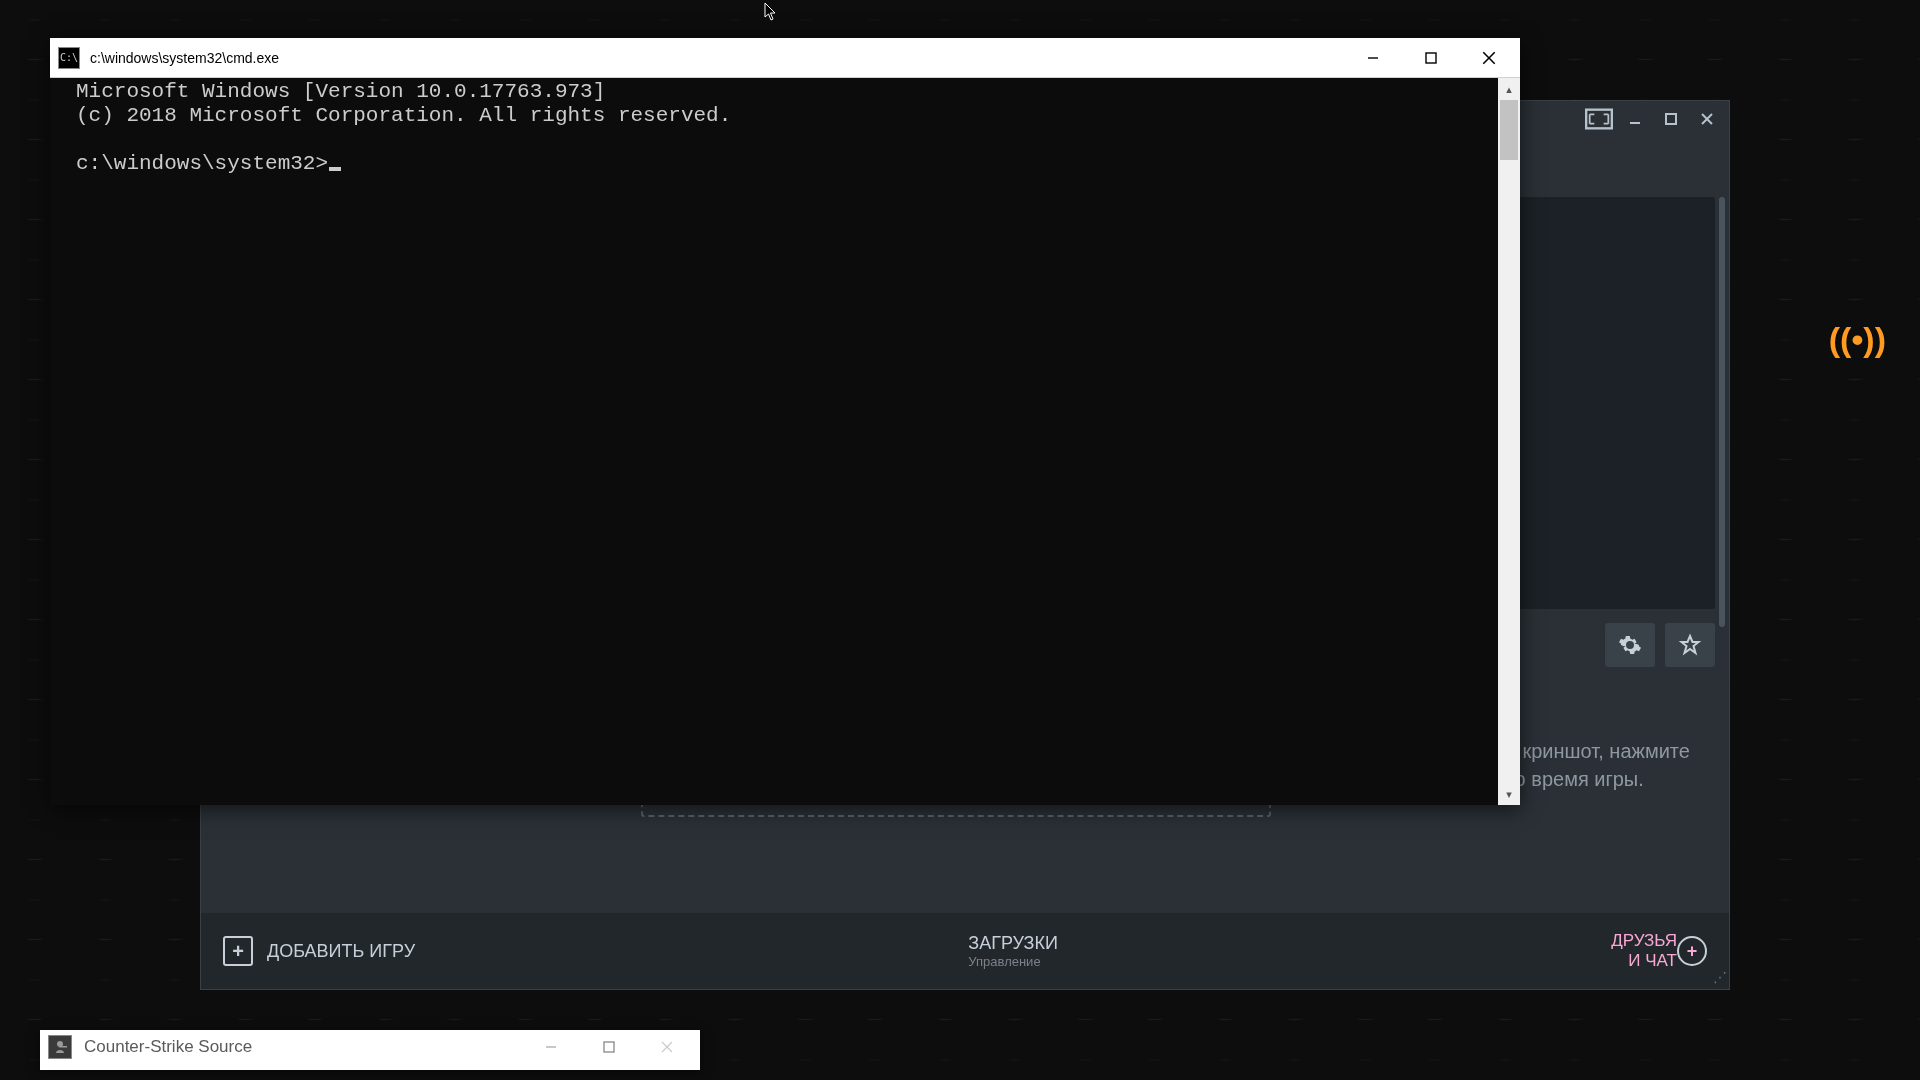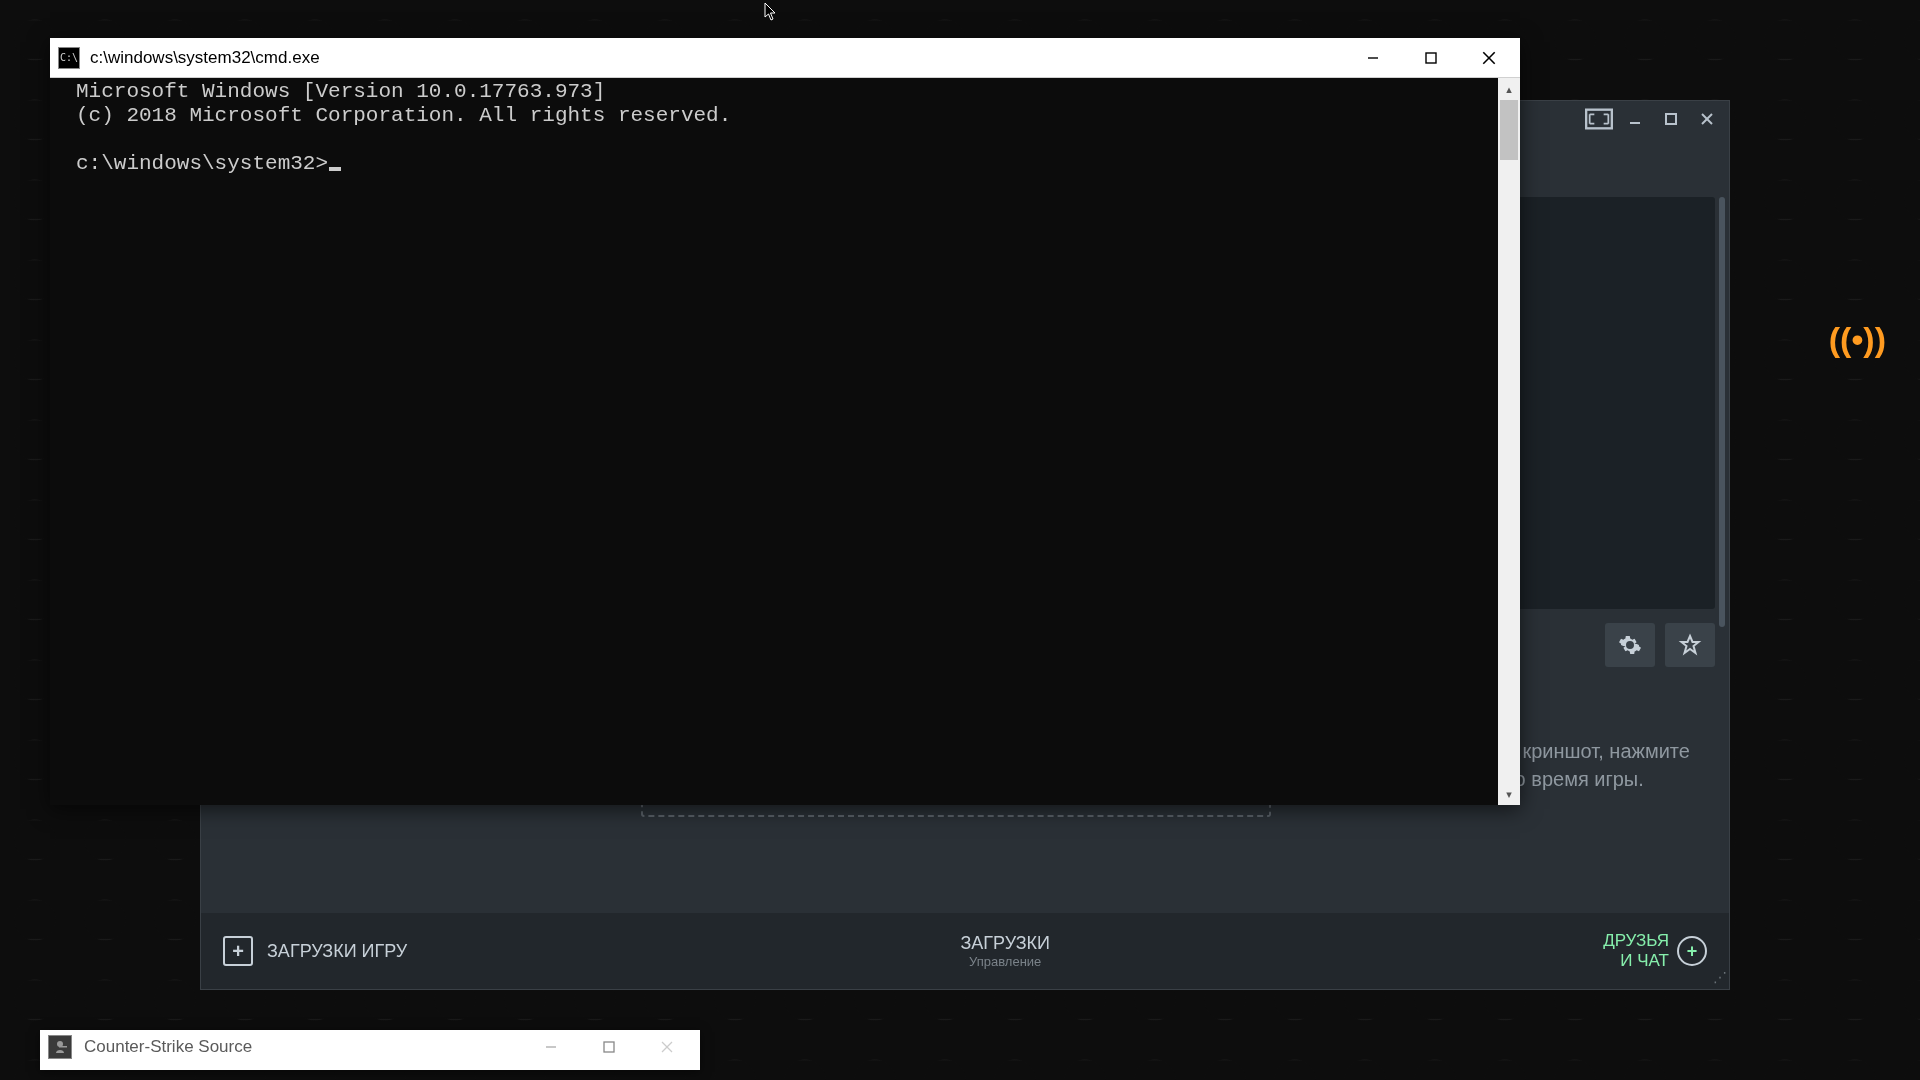--- a/index.html
+++ b/index.html
@@ -151,31 +151,31 @@
     height: 30px;
     border: 2px solid #c7d0d8;
     border-radius: 3px;
     display: flex;
     align-items: center;
     justify-content: center;
     font-size: 20px;
     font-weight: bold;
   }
   .steam-downloads {
-    text-align: center;
+    text-align: left;
     color: #c7d0d8;
     font-size: 18px;
     cursor: pointer;
   }
   .steam-downloads .sub { color: #7a8289; font-size: 13px; }
   .steam-friends {
     display: flex;
     align-items: center;
-    gap: 8px;
-    color: #86efac;
+    gap: 0;
+    color: #f9a8d4;
     font-size: 17px;
     text-align: right;
     cursor: pointer;
   }
   .steam-friends .plus-circle {
     width: 30px;
     height: 30px;
     border: 2px solid #c7d0d8;
     border-radius: 50%;
     display: flex;
@@ -222,21 +222,21 @@
     align-items: center;
     justify-content: center;
     color: #ccc;
     font-size: 10px;
     font-family: monospace;
     border: 1px solid #888;
   }
   .cmd-title {
     flex: 1;
     color: #000;
-    font-size: 17px;
+    font-size: 14px;
   }
   .cmd-winbtn {
     width: 58px;
     height: 38px;
     display: flex;
     align-items: center;
     justify-content: center;
     color: #000;
     cursor: pointer;
   }
@@ -406,21 +406,21 @@
 
     <div class="steam-info-text">ли скриншотов криншот, нажмите клавишу F12 во время игры.</div>
 
     <div class="steam-dashed-box">
       <span>случаев в ней будет доступен внутриигровой оверлей.</span>
     </div>
 
     <div class="steam-bottombar">
       <div class="steam-add-game">
         <div class="plus-box">+</div>
-        <span>ЗАГРУЗКИ ИГРУ</span>
+        <span>ДОБАВИТЬ ИГРУ</span>
       </div>
       <div class="steam-downloads">
         <div>ЗАГРУЗКИ</div>
         <div class="sub">Управление</div>
       </div>
       <div class="steam-friends">
         <div>
           <div>ДРУЗЬЯ</div>
           <div>И ЧАТ</div>
         </div>

